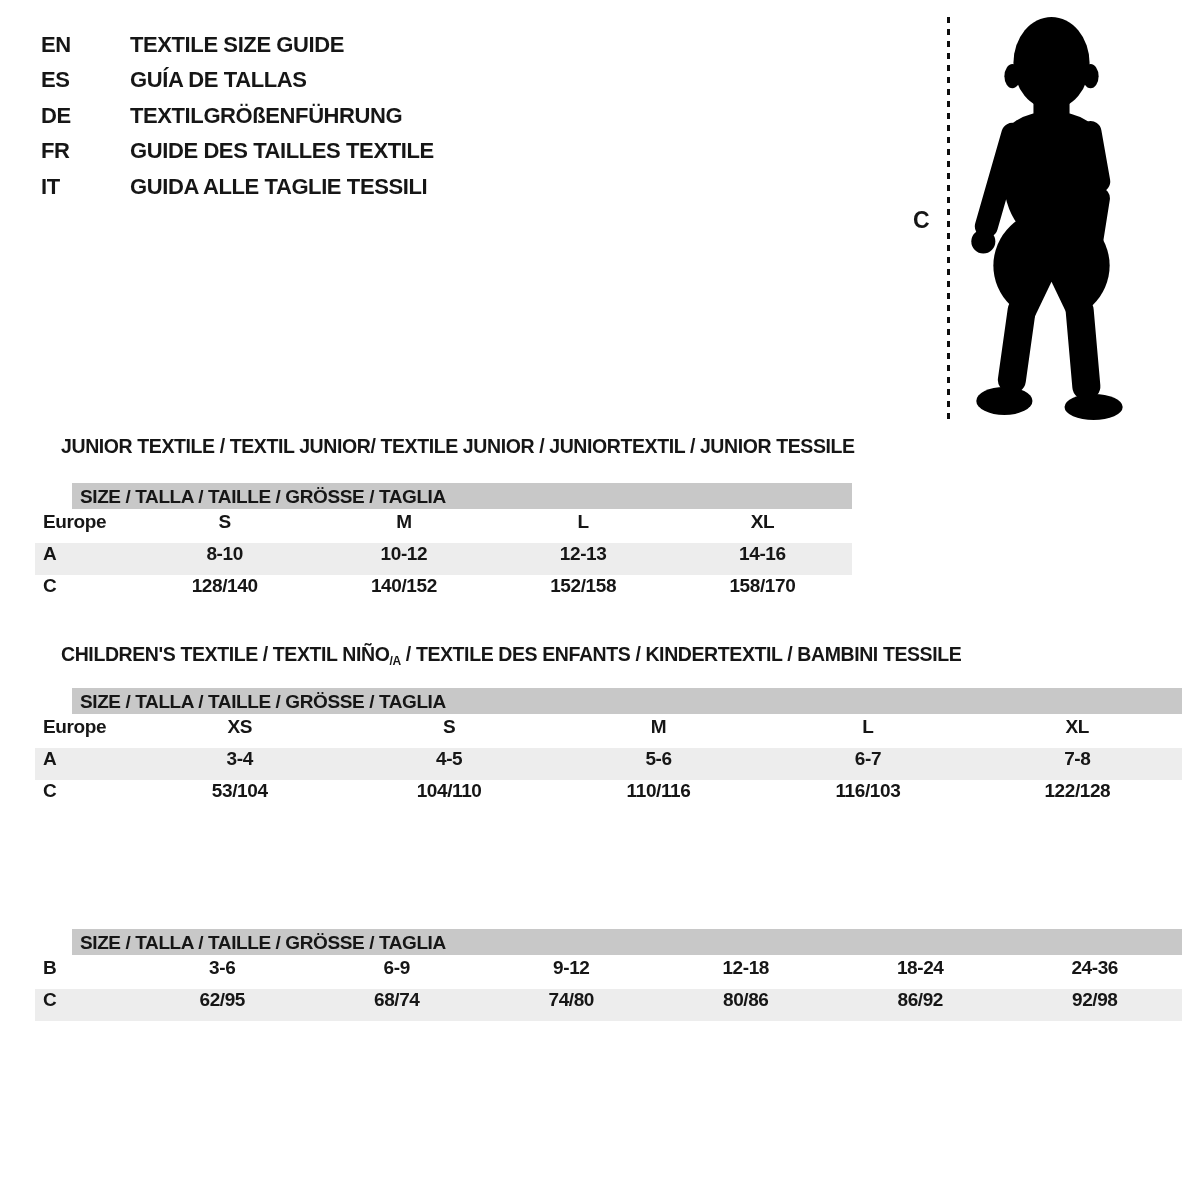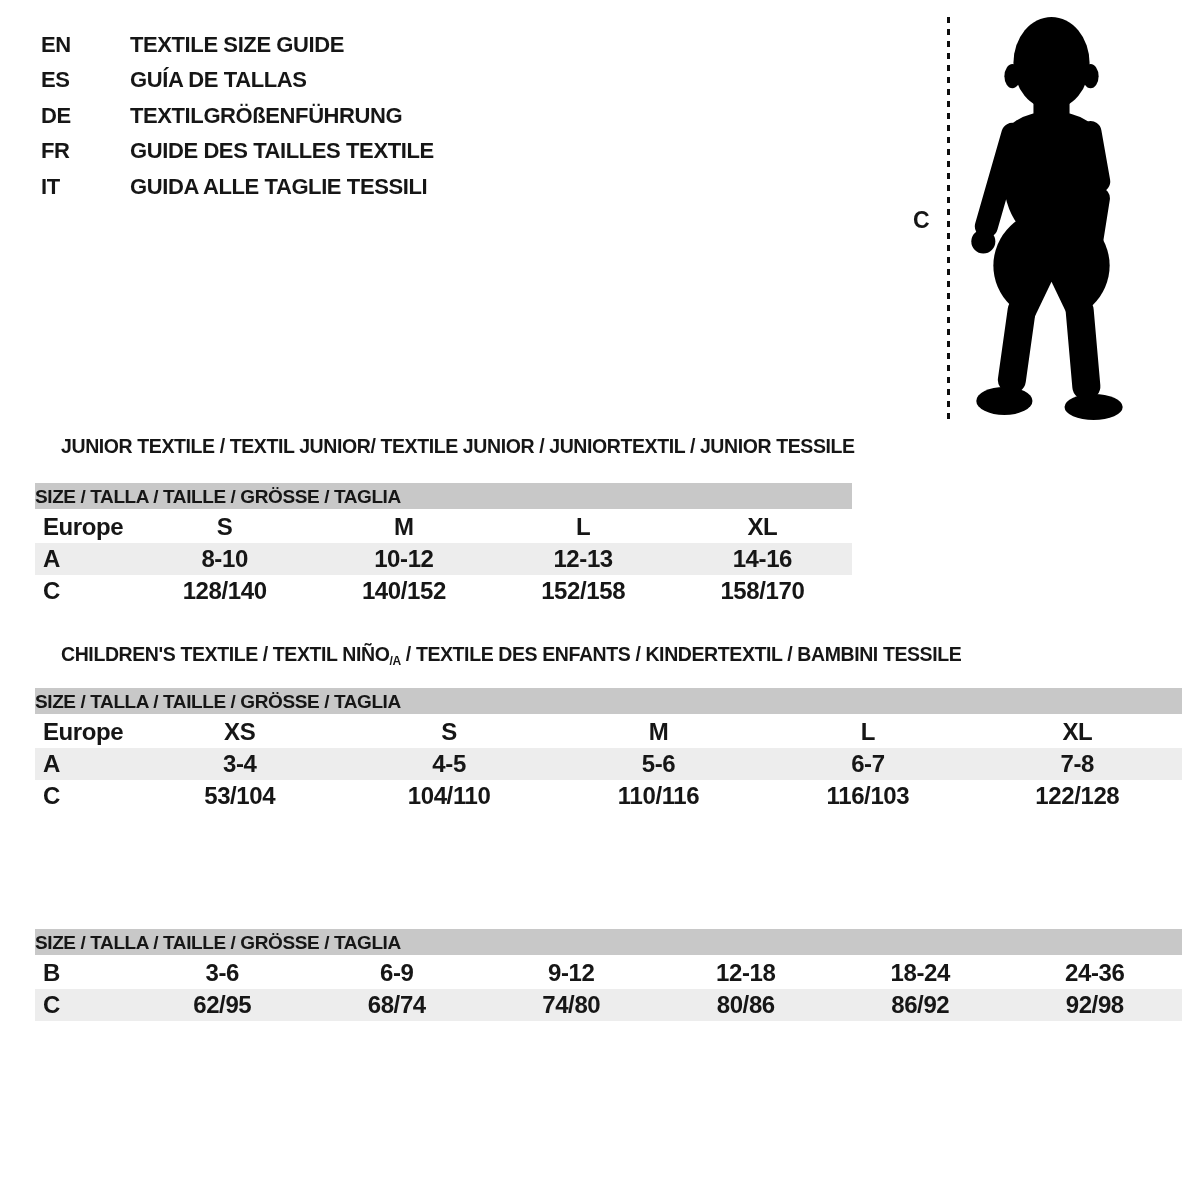--- a/index.html
+++ b/index.html
@@ -39,25 +39,27 @@
   .title-sub { font-size: 12px; vertical-align: -4px; letter-spacing: -0.3px; }
   .babies-title { line-height: 30px; }
 
   
   .size-table { position: absolute; left: 35px; }
   .size-table.w-junior { width: 817px; }
   .size-table.w-wide { width: 1147px; }
   .size-header {
     height: 28px; line-height: 28px;
     background: var(--header-bg, #c8c8c8);
+    padding-left: 8px;
     font-size: 19px;
     border-bottom: 2px solid #ffffff;
     box-sizing: border-box;
-  }
-  .trow { display: flex; height: 32px; align-items: center; font-size: 24px; }
+    margin-left: 37px;
+  }
+  .trow { display: flex; height: 32px; align-items: flex-start; font-size: 19px; }
   .trow.shaded { background: var(--shade-bg, #ededed); }
   .tlabel { flex: 0 0 100px; width: 100px; padding-left: 8px; box-sizing: border-box; }
   .tcell { flex: 1 1 0; text-align: center; }
 
   
   .legend { position: absolute; left: 41px; top: 1066px; }
   .legend-line { height: 35.5px; display: flex; align-items: center; font-size: 20px; white-space: nowrap; }
 </style>
 </head>
 <body>

